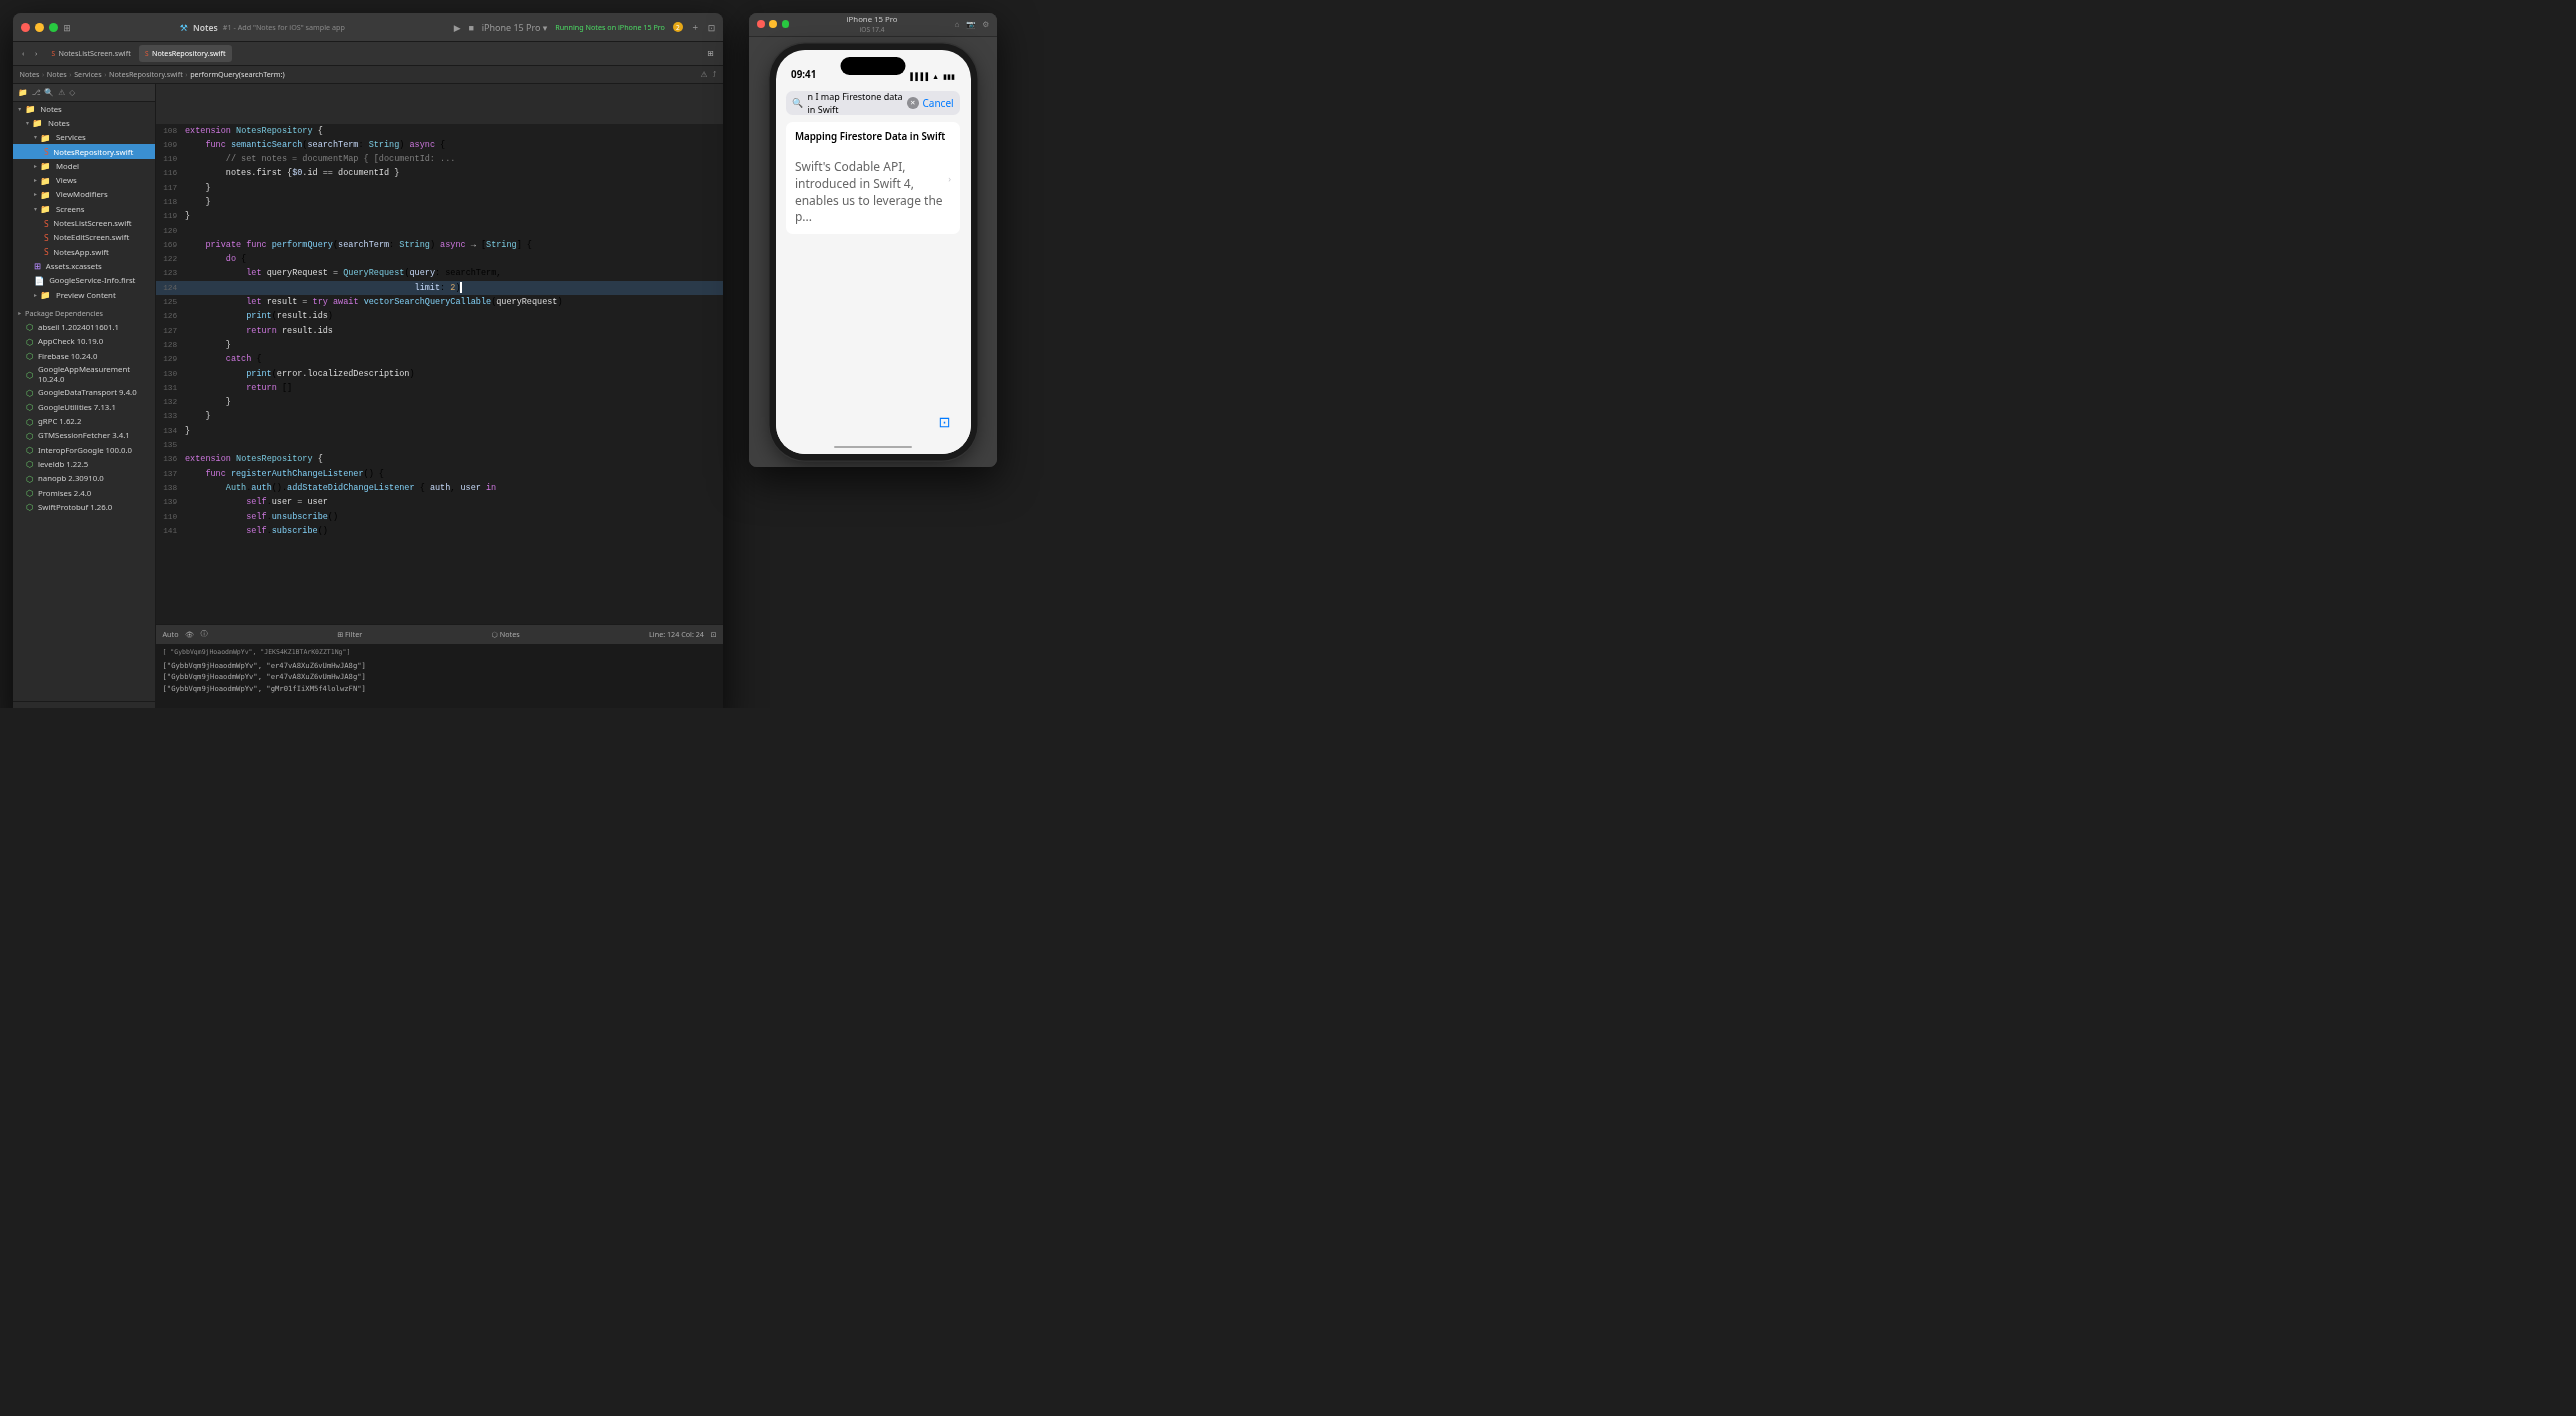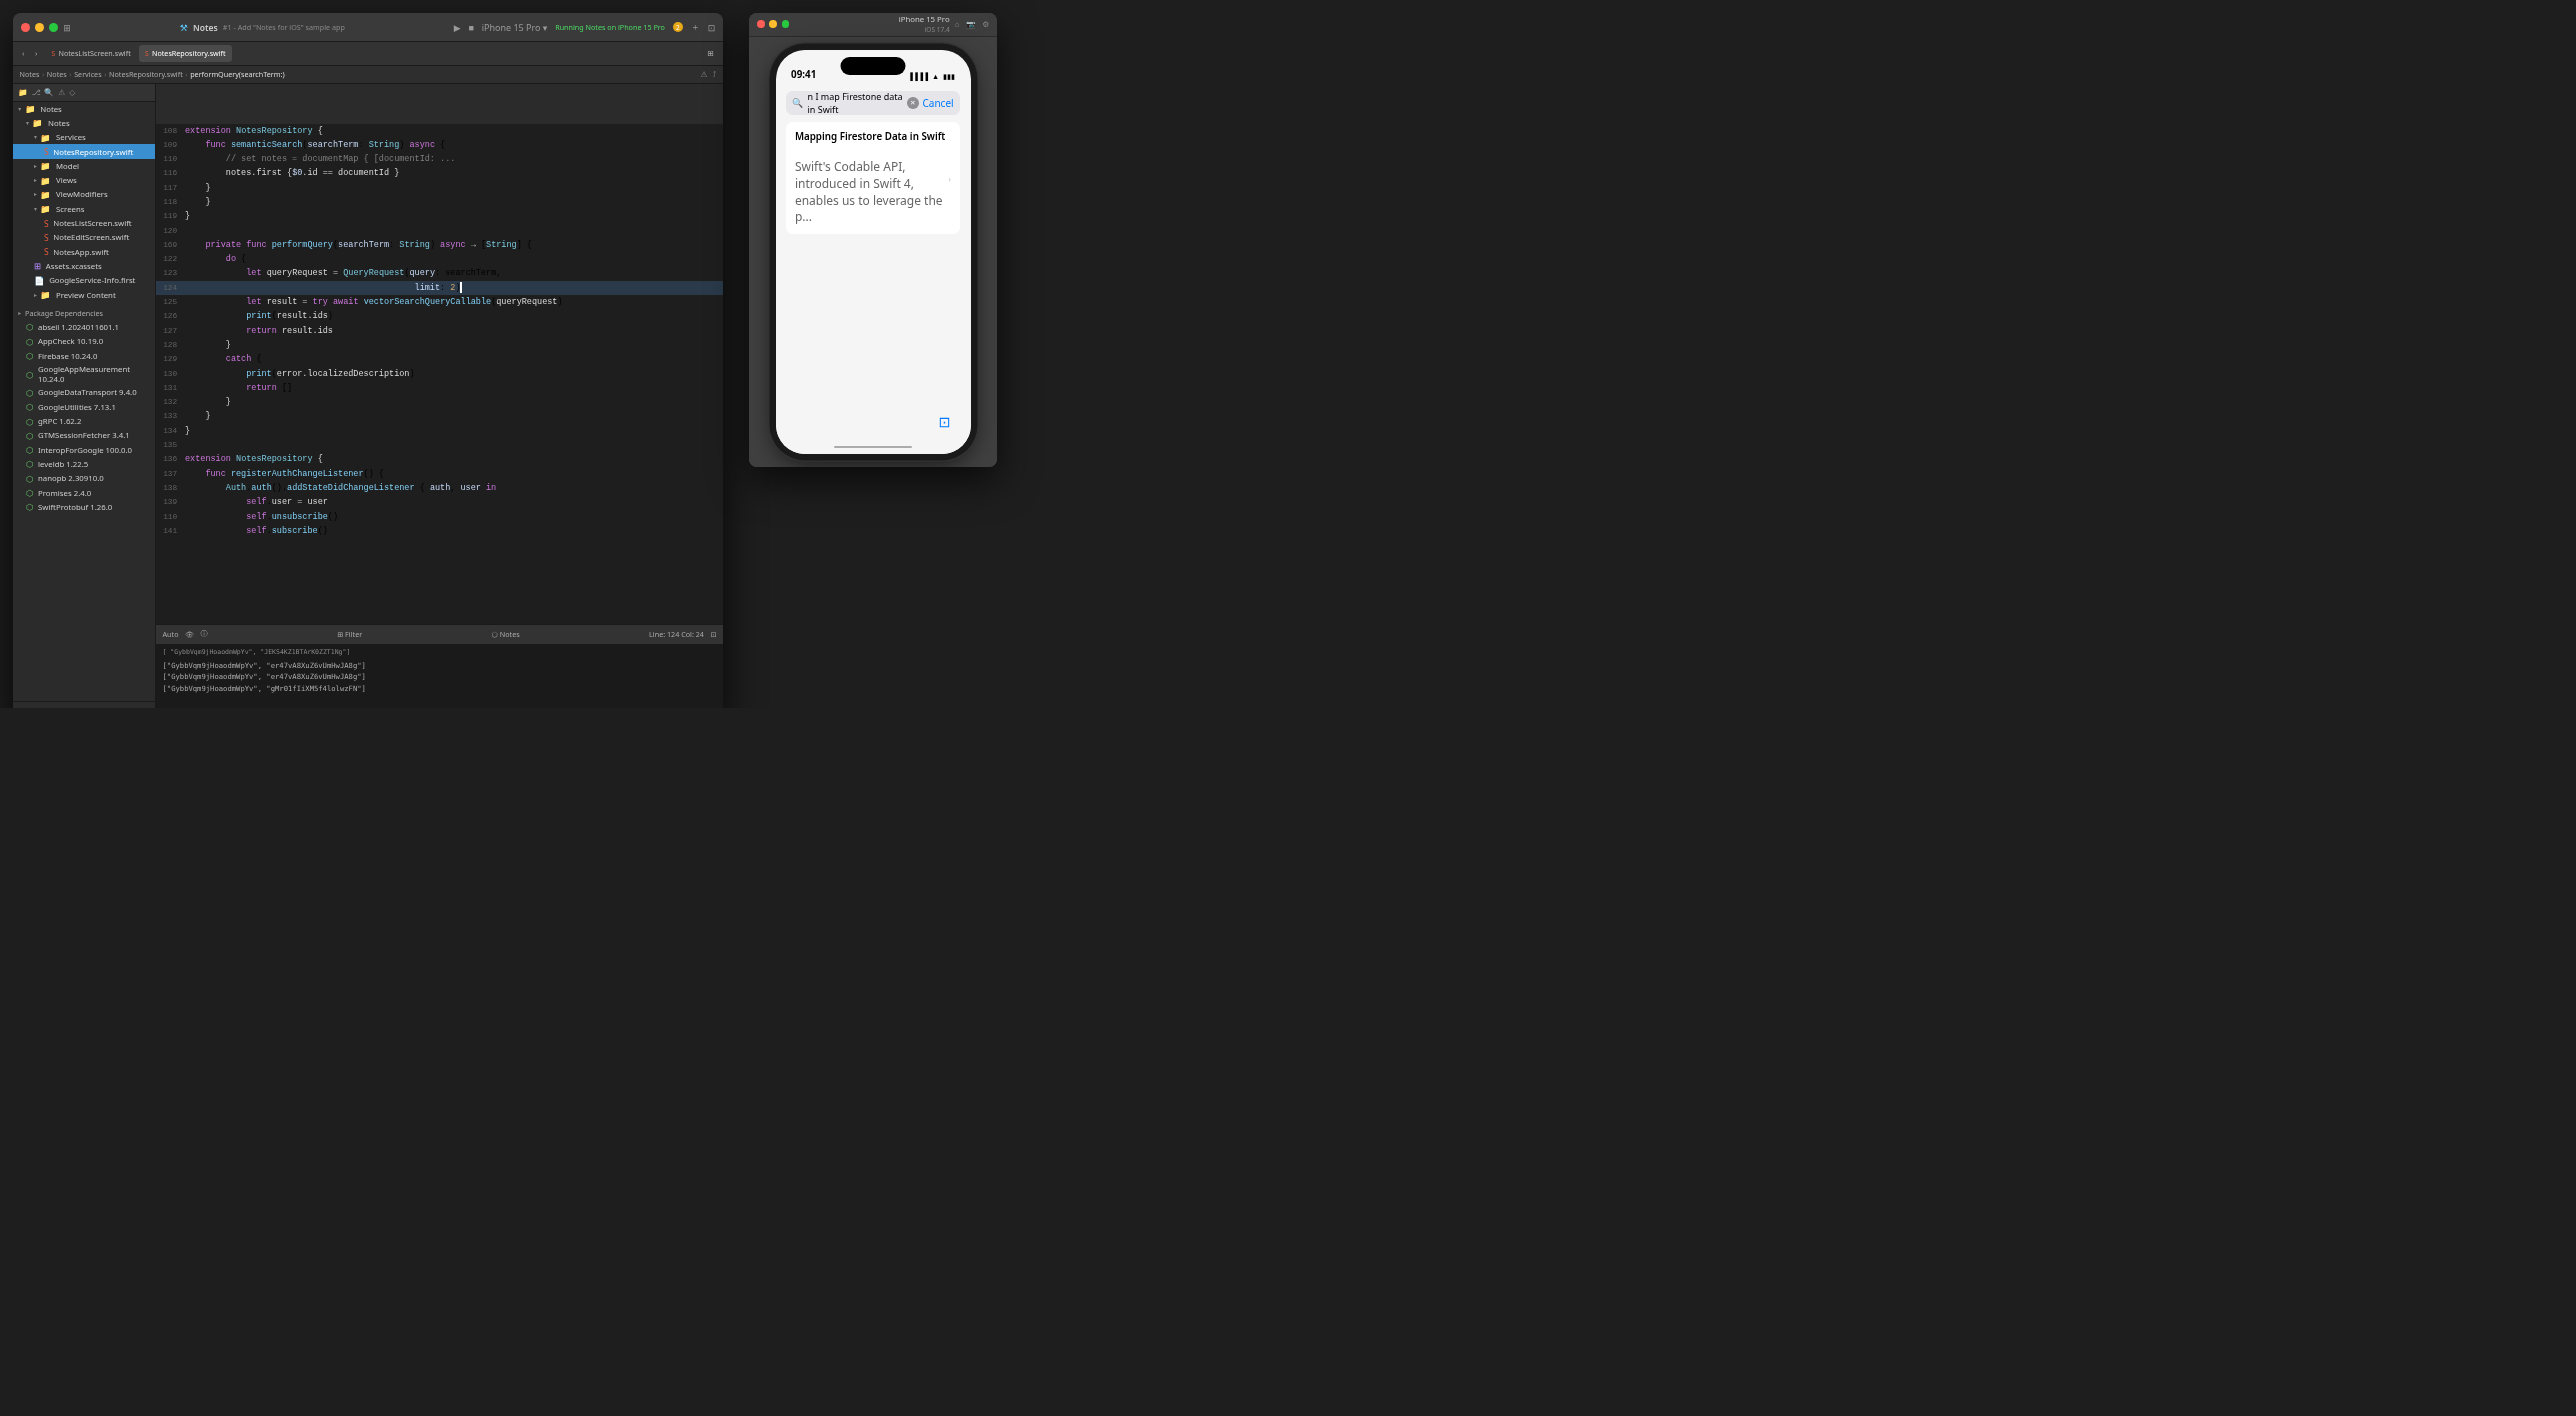--- a/index.html
+++ b/index.html
@@ -285,21 +285,21 @@
       display: flex;
       align-items: center;
       padding: 0 7.8px;
       gap: 5.2px;
       border-bottom: 0.7px solid #2a2a2a;
     }
     .sim-tl { display: flex; gap: 4.6px; }
     .sim-tl .tl { width: 7.8px; height: 7.8px; }
     .sim-title {
       flex: 1;
-      text-align: right;
+      text-align: center;
       color: #ccc;
       font-size: 7.8px;
     }
     .sim-icons { display: flex; gap: 6.5px; }
     .sim-icon { color: #888; font-size: 7.8px; cursor: pointer; }
 
     .iphone-wrapper {
       padding: 13px;
       background: #404040;
       display: flex;

